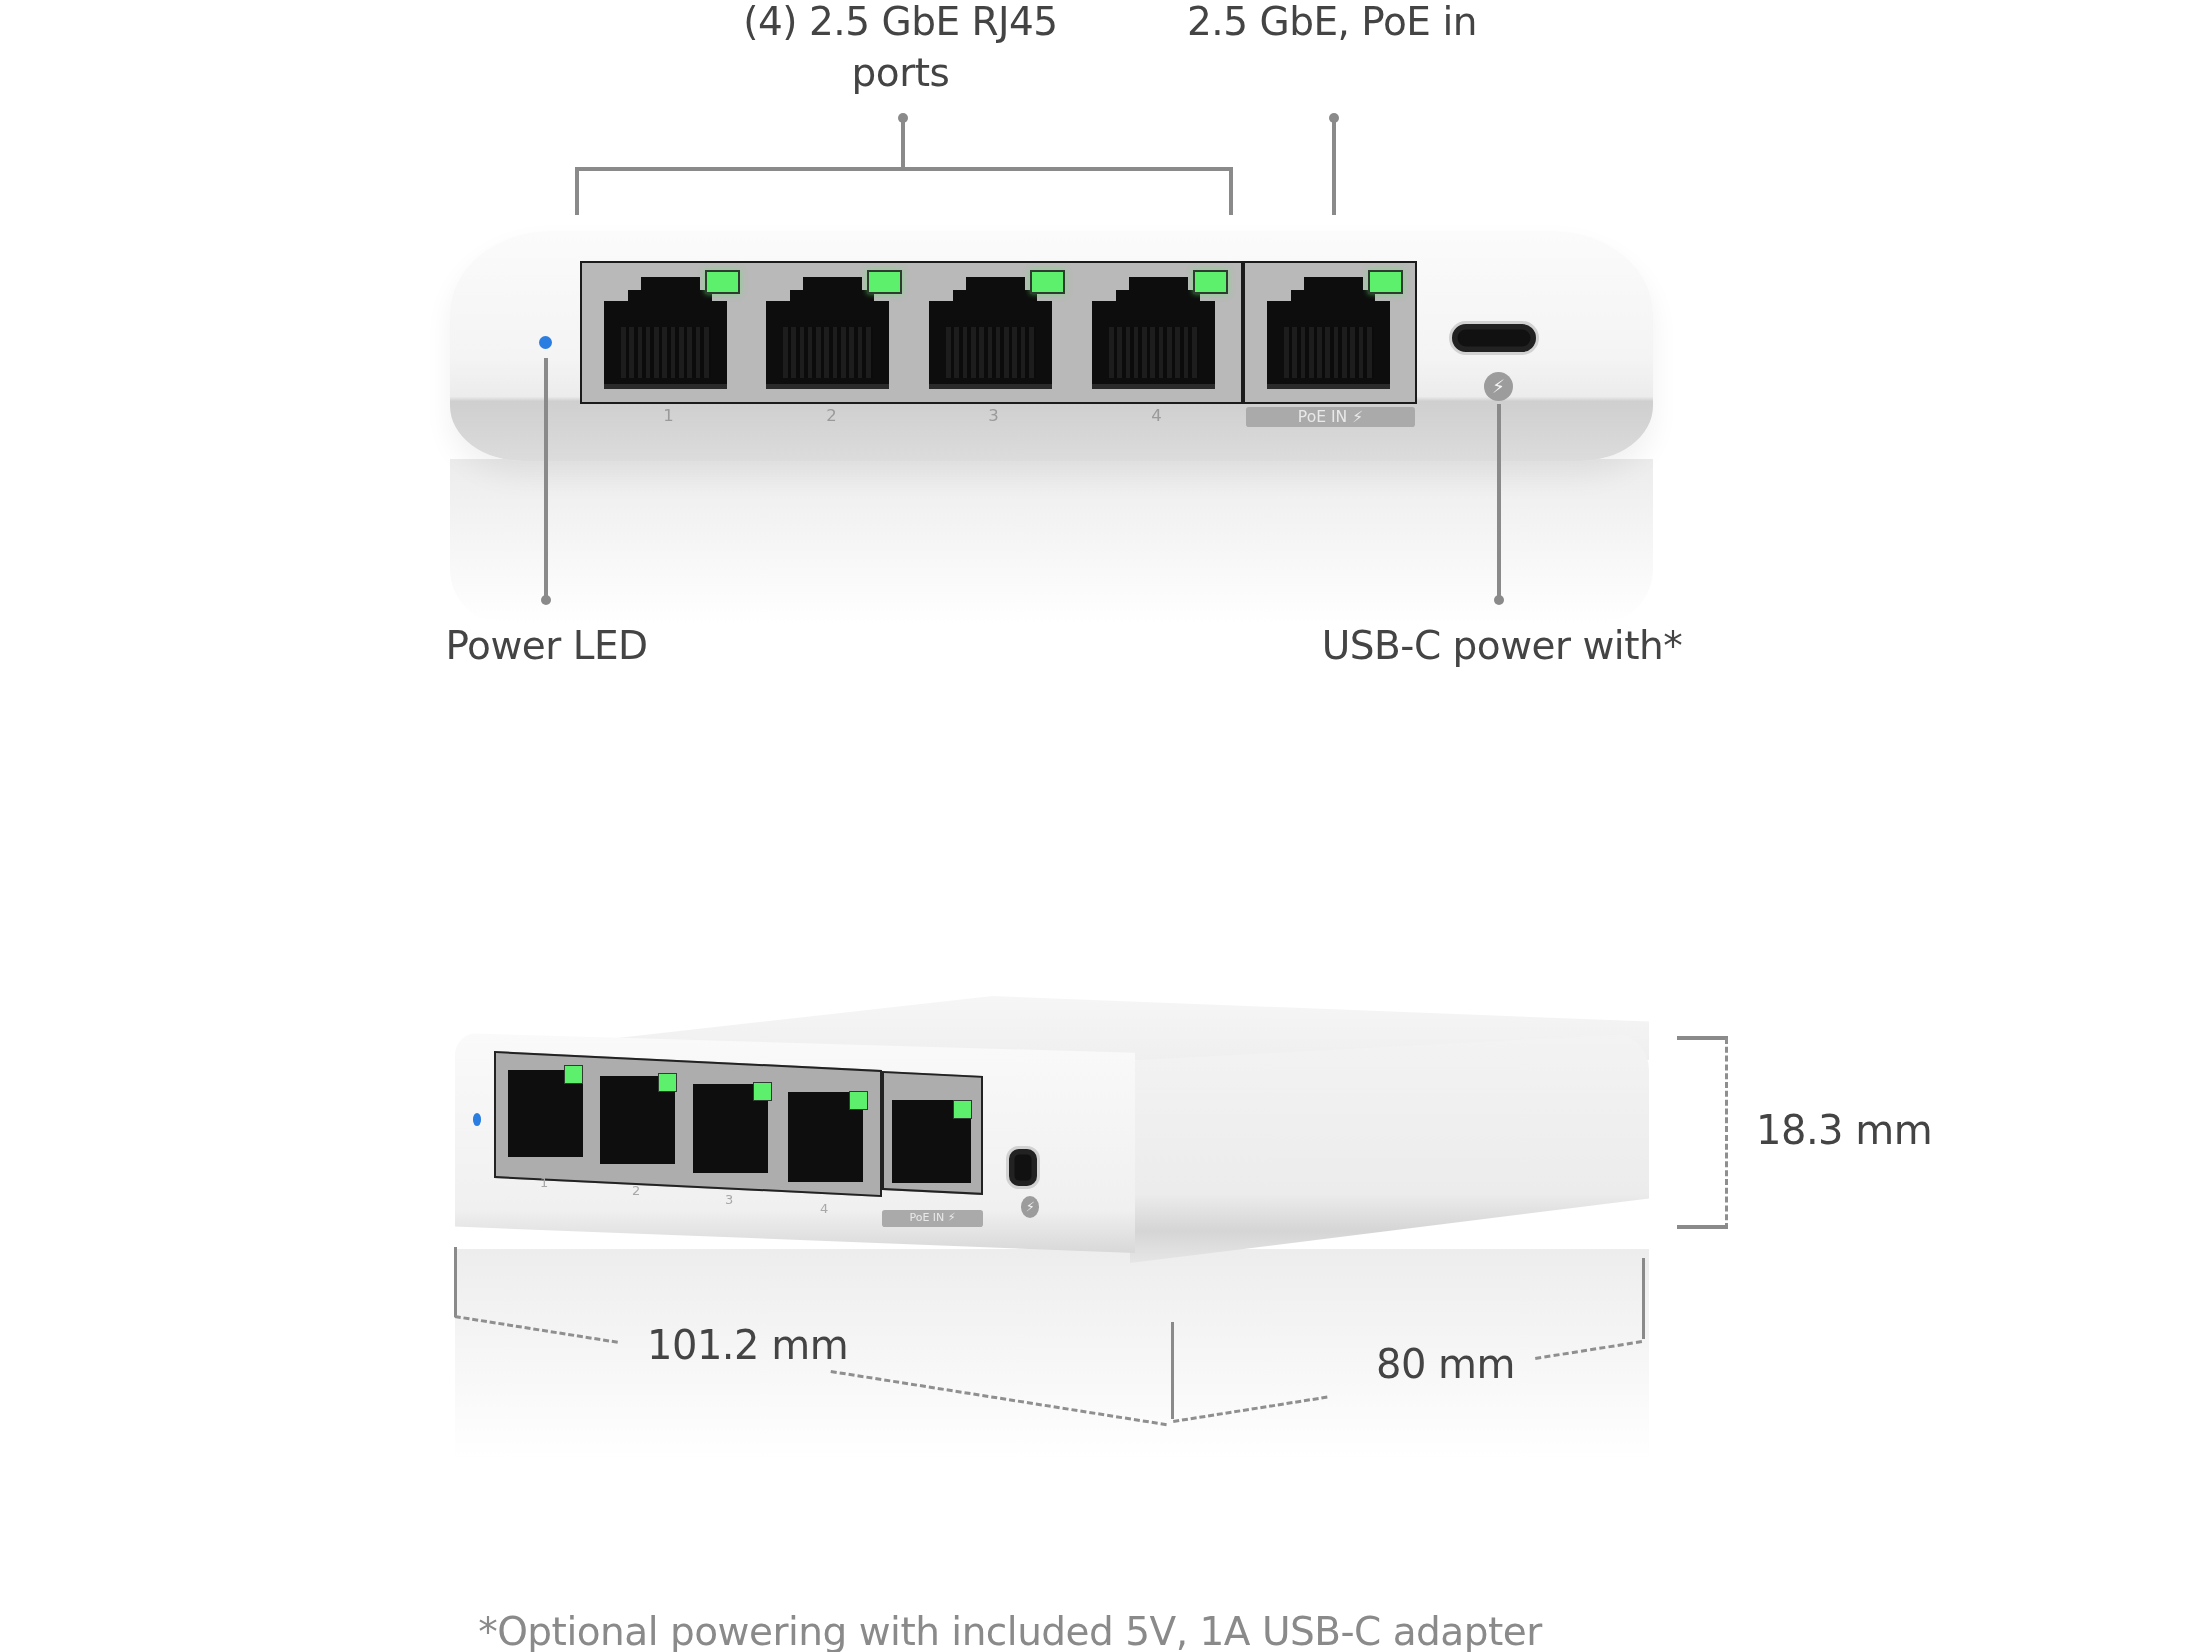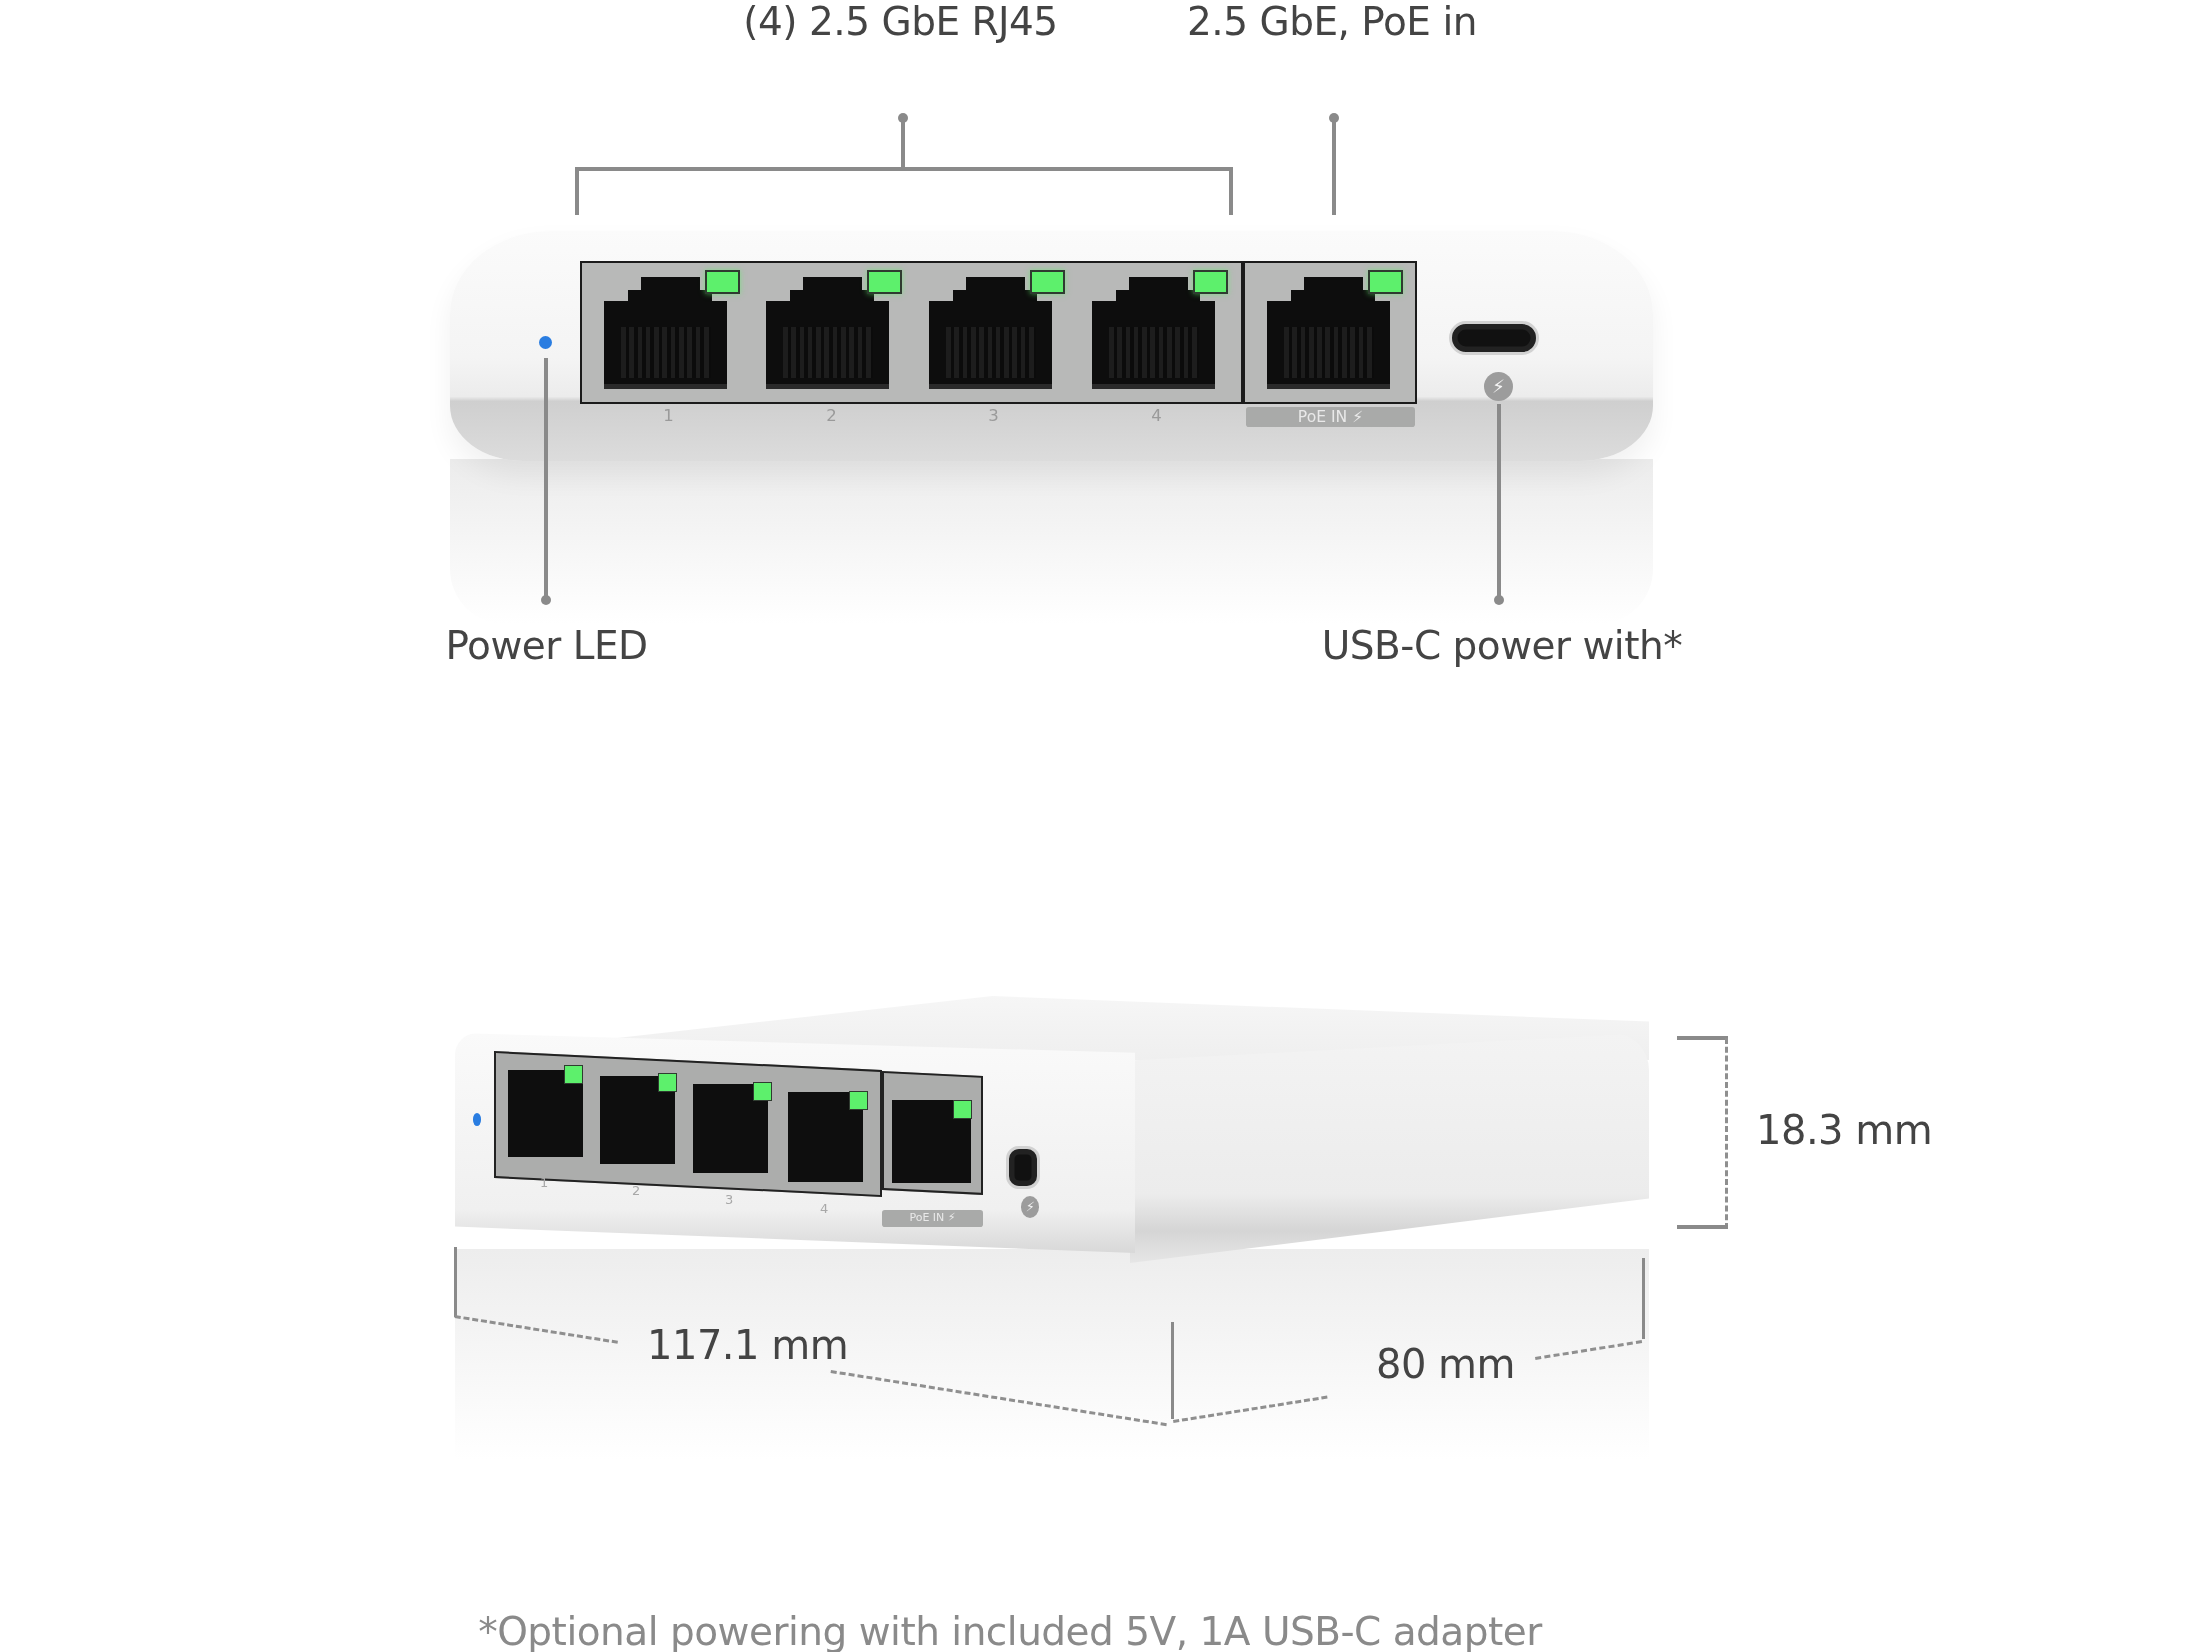--- a/index.html
+++ b/index.html
@@ -41,20 +41,21 @@
   .dim-text{position:absolute;font-size:40px;color:#444;letter-spacing:-0.5px;}
   .dash-h{position:absolute;border-top:3.7px dashed #8f8f8f;height:0;transform-origin:0 0;}
   .dash-v{position:absolute;border-left:3.7px dashed #8f8f8f;width:0;}
   .footnote{position:absolute;left:0;width:2020px;top:1609px;text-align:center;font-size:39px;color:#8a8a8a;letter-spacing:-0.5px;}
 </style>
 </head>
 <body>
 
 <div class="callout" style="left:680px;top:-3.7px;width:441px;">
   <div>(4) 2.5 GbE RJ45</div>
+  <div>ports</div>
 </div>
 <div class="callout" style="left:1130px;top:-3.7px;width:404px;">
   <div>2.5 GbE, PoE in</div>
 </div>
 
 <div class="dot" style="left:898px;top:113px;"></div>
 <div class="lead" style="left:901px;top:118px;width:3.7px;height:50px;"></div>
 <div class="lead" style="left:575px;top:167px;width:658px;height:3.7px;"></div>
 <div class="lead" style="left:575px;top:167px;width:3.7px;height:48px;"></div>
 <div class="lead" style="left:1229px;top:167px;width:3.7px;height:48px;"></div>
@@ -155,21 +156,21 @@
 <div class="bolt" style="left:1021px;top:1196px;width:18.4px;height:22px;font-size:13px;line-height:22px;">⚡</div>
 
 <div class="lead" style="left:1677px;top:1036px;width:51px;height:3.7px;"></div>
 <div class="dash-v" style="left:1725px;top:1038px;height:191px;"></div>
 <div class="lead" style="left:1677px;top:1225px;width:51px;height:3.7px;"></div>
 <div class="dim-text" style="left:1756px;top:1107px;">18.3 mm</div>
 
 <div class="lead" style="left:454px;top:1247px;width:2.8px;height:70px;"></div>
 <div class="dash-h" style="left:455px;top:1315px;width:165px;transform:rotate(9deg);"></div>
 <div class="dash-h" style="left:831px;top:1370px;width:340px;transform:rotate(9deg);"></div>
-<div class="dim-text" style="left:647px;top:1322px;">117.1 mm</div>
+<div class="dim-text" style="left:647px;top:1322px;">101.2 mm</div>
 
 <div class="lead" style="left:1171px;top:1322px;width:2.8px;height:97px;"></div>
 <div class="dash-h" style="left:1173px;top:1420px;width:156px;transform:rotate(-9deg);"></div>
 <div class="dash-h" style="left:1535px;top:1357px;width:108px;transform:rotate(-9deg);"></div>
 <div class="lead" style="left:1642px;top:1258px;width:2.8px;height:81px;"></div>
 <div class="dim-text" style="left:1376px;top:1341px;">80 mm</div>
 
 <div class="footnote">*Optional powering with included 5V, 1A USB-C adapter</div>
 
 

